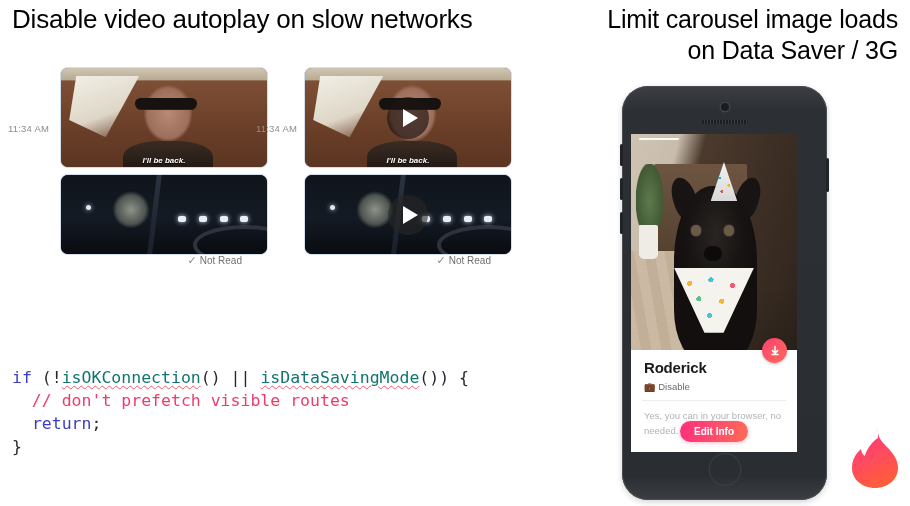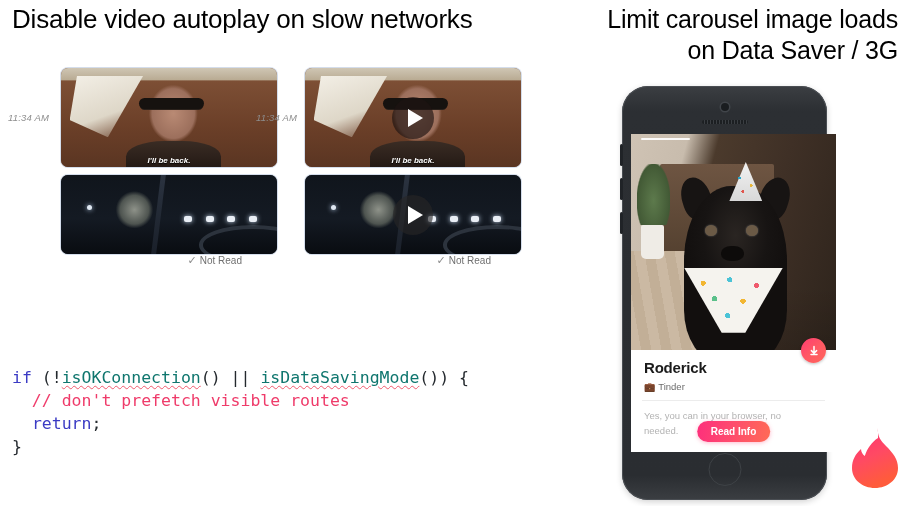--- a/index.html
+++ b/index.html
@@ -30,38 +30,38 @@
   
   .chat {
     position: absolute;
     top: 62px;
   }
   #chat-a { left: 0px;   width: 250px; }
   #chat-b { left: 247px; width: 250px; }
 
   .chat-time {
     position: absolute;
-    left: 8px; top: 50px;
+    left: 8px; top: 61px;
     font-size: 9.5px;
     color: #8d8d8d;
     letter-spacing: 0.2px;
-    font-style: italic;
   }
   #chat-b .chat-time { left: 9px; }
 
   .bubbles { position: absolute; left: 61px; top: 6px; }
   #chat-b .bubbles { left: 58px; }
 
   .thumb {
     position: relative;
-    width: 216px;
+    width: 194px;
     border-radius: 7px;
     overflow: hidden;
     box-shadow: 0 0 0 1px rgba(160,180,210,0.45);
     margin-bottom: 8px;
+    padding-left: 12px;
   }
   .thumb.t1 { height: 99px; }
   .thumb.t2 { height: 79px; }
 
   
   .gif1 {
     position: absolute; inset: 0;
     background:
       radial-gradient(ellipse 34px 40px at 52% 46%, #b98a74 0%, #9c6f5c 62%, rgba(120,80,60,0) 72%),
       linear-gradient(180deg, #cfc6b4 0%, #b9ab93 12%, #7d4f35 13%, #6b3f28 60%, #5a3522 100%),
@@ -201,21 +201,21 @@
     width:46px; height:4px; border-radius:3px;
     background: repeating-linear-gradient(90deg,#1c1f22 0 1.5px,#3a3e42 1.5px 3px);
   }
   .home {
     position:absolute; left:50%; bottom:14px; transform:translateX(-50%);
     width:31px; height:31px; border-radius:50%;
     border:1.5px solid #3e4246;
   }
   .screen {
     position:absolute; left:9px; top:48px;
-    width:205px; height:318px;
+    width:166px; height:318px;
     background:#ffffff;
     overflow:hidden;
   }
 
   
   .photo {
     position:absolute; left:0; top:0; width:100%; height:216px;
     background:
       linear-gradient(180deg, rgba(0,0,0,0) 70%, rgba(0,0,0,0.12) 100%),
       linear-gradient(105deg, #cfc3b4 0%, #c8bcad 22%, #4b3a2c 34%, #3f3026 62%, #2e241c 100%);
@@ -451,25 +451,25 @@
 
       <div class="dl-badge">
         <svg width="12" height="12" viewBox="0 0 12 12" aria-hidden="true">
           <path d="M6 1.6v5.2M6 8.2L3.4 5.6M6 8.2l2.6-2.6M3 9.6h6" stroke="#ffffff" stroke-width="1.5" fill="none" stroke-linecap="round" stroke-linejoin="round"></path>
         </svg>
       </div>
 
       <div class="card-info">
         <div class="card-name">Roderick</div>
         <div class="card-sub">
-          <span class="bag">💼</span><span>Tinder</span>
+          <span class="bag">💼</span><span>Disable</span>
         </div>
         <div class="card-div"></div>
         <div class="card-body">Yes, you can          in your browser, no          needed.</div>
-        <div class="edit-btn">Read Info</div>
+        <div class="edit-btn">Edit Info</div>
       </div>
 
     </div>
   </div>
 
   <div id="flame">
     <svg width="54" height="62" viewBox="0 0 54 62" aria-hidden="true">
       <defs>
         <linearGradient id="flameGrad" x1="0" y1="0" x2="0.35" y2="1">
           <stop offset="0%" stop-color="#ff2e74"></stop>

